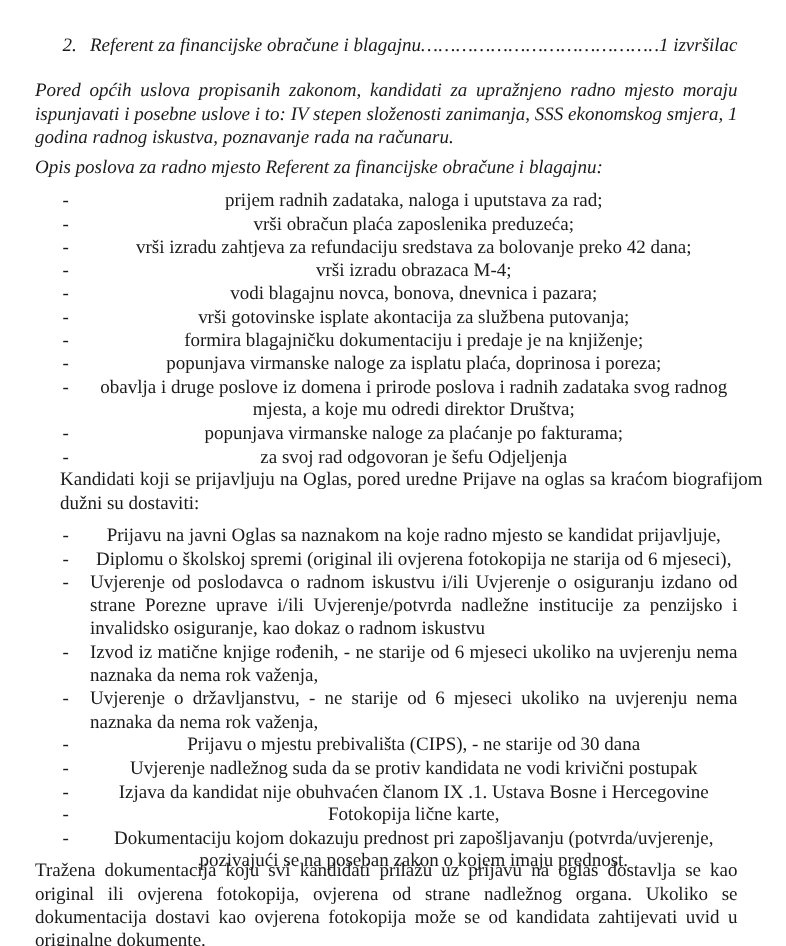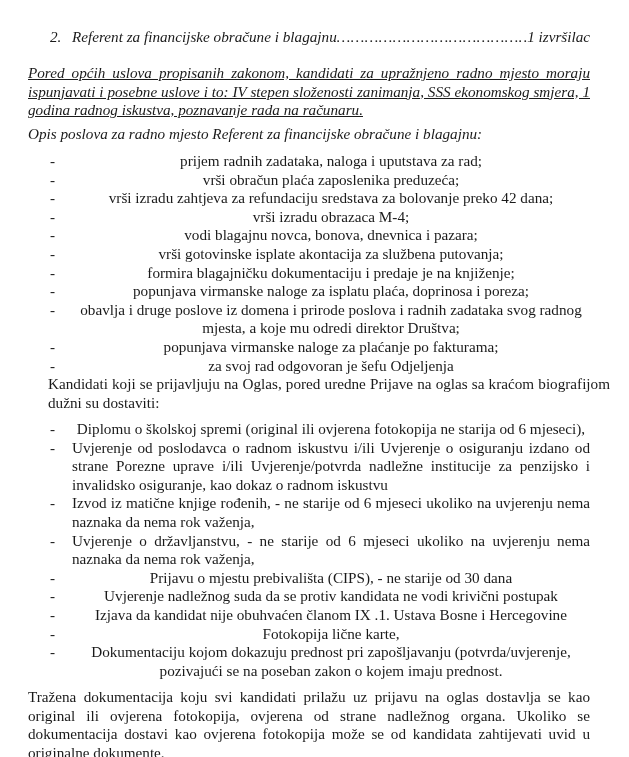--- a/index.html
+++ b/index.html
@@ -12,21 +12,21 @@
     .heading {
       position: absolute; left: 50px; top: 28px; width: 540px;
       font-style: italic; display: flex; white-space: nowrap;
     }
     .heading .num { width: 22px; }
     .heading .title { }
     .heading .dots { flex: 1; overflow: hidden; letter-spacing: 0.5px; }
     .heading .count { }
     .block { position: absolute; left: 28px; width: 562px; text-align: justify; }
     .italic { font-style: italic; }
-    .p1 { top: 64px; text-decoration: underline; }
+    .p1 { top: 64px; }
     .p2 { top: 125px; font-style: italic; }
     ul.dash { list-style: none; margin: 0; padding: 0; position: absolute; left: 50px; width: 540px; }
     ul.dash li { position: relative; padding-left: 22px; text-align: center; }
     ul.dash li::before { content: "-"; position: absolute; left: 0; top: 0; }
     ul.dash li.just { text-align: justify; }
     .list1 { top: 152px; }
     .p3 { top: 375px; margin-left: 20px; }
     .list2 { top: 420px; }
     .p4 { top: 688px; }
   </style>
@@ -56,20 +56,21 @@
     <li>formira blagajničku dokumentaciju i predaje je na knjiženje;</li>
     <li>popunjava virmanske naloge za isplatu plaća, doprinosa i poreza;</li>
     <li>obavlja i druge poslove iz domena i prirode poslova i radnih zadataka svog radnog mjesta, a koje mu odredi direktor Društva;</li>
     <li>popunjava virmanske naloge za plaćanje po fakturama;</li>
     <li>za svoj rad odgovoran je šefu Odjeljenja</li>
   </ul>
 
   <div class="block p3">Kandidati koji se prijavljuju na Oglas, pored uredne Prijave na oglas sa kraćom biografijom dužni su dostaviti:</div>
 
   <ul class="dash list2">
+    <li>Prijavu na javni Oglas sa naznakom na koje radno mjesto se kandidat prijavljuje,</li>
     <li>Diplomu o školskoj spremi (original ili ovjerena fotokopija ne starija od 6 mjeseci),</li>
     <li class="just">Uvjerenje od poslodavca o radnom iskustvu i/ili Uvjerenje o osiguranju izdano od strane Porezne uprave i/ili Uvjerenje/potvrda nadležne institucije za penzijsko i invalidsko osiguranje, kao dokaz o radnom iskustvu</li>
     <li class="just">Izvod iz matične knjige rođenih, - ne starije od 6 mjeseci ukoliko na uvjerenju nema naznaka da nema rok važenja,</li>
     <li class="just">Uvjerenje o državljanstvu, - ne starije od 6 mjeseci ukoliko na uvjerenju nema naznaka da nema rok važenja,</li>
     <li>Prijavu o mjestu prebivališta (CIPS), - ne starije od 30 dana</li>
     <li>Uvjerenje nadležnog suda da se protiv kandidata ne vodi krivični postupak</li>
     <li>Izjava da kandidat nije obuhvaćen članom IX .1. Ustava Bosne i Hercegovine</li>
     <li>Fotokopija lične karte,</li>
     <li>Dokumentaciju kojom dokazuju prednost pri zapošljavanju (potvrda/uvjerenje, pozivajući se na poseban zakon o kojem imaju prednost.</li>
   </ul>

